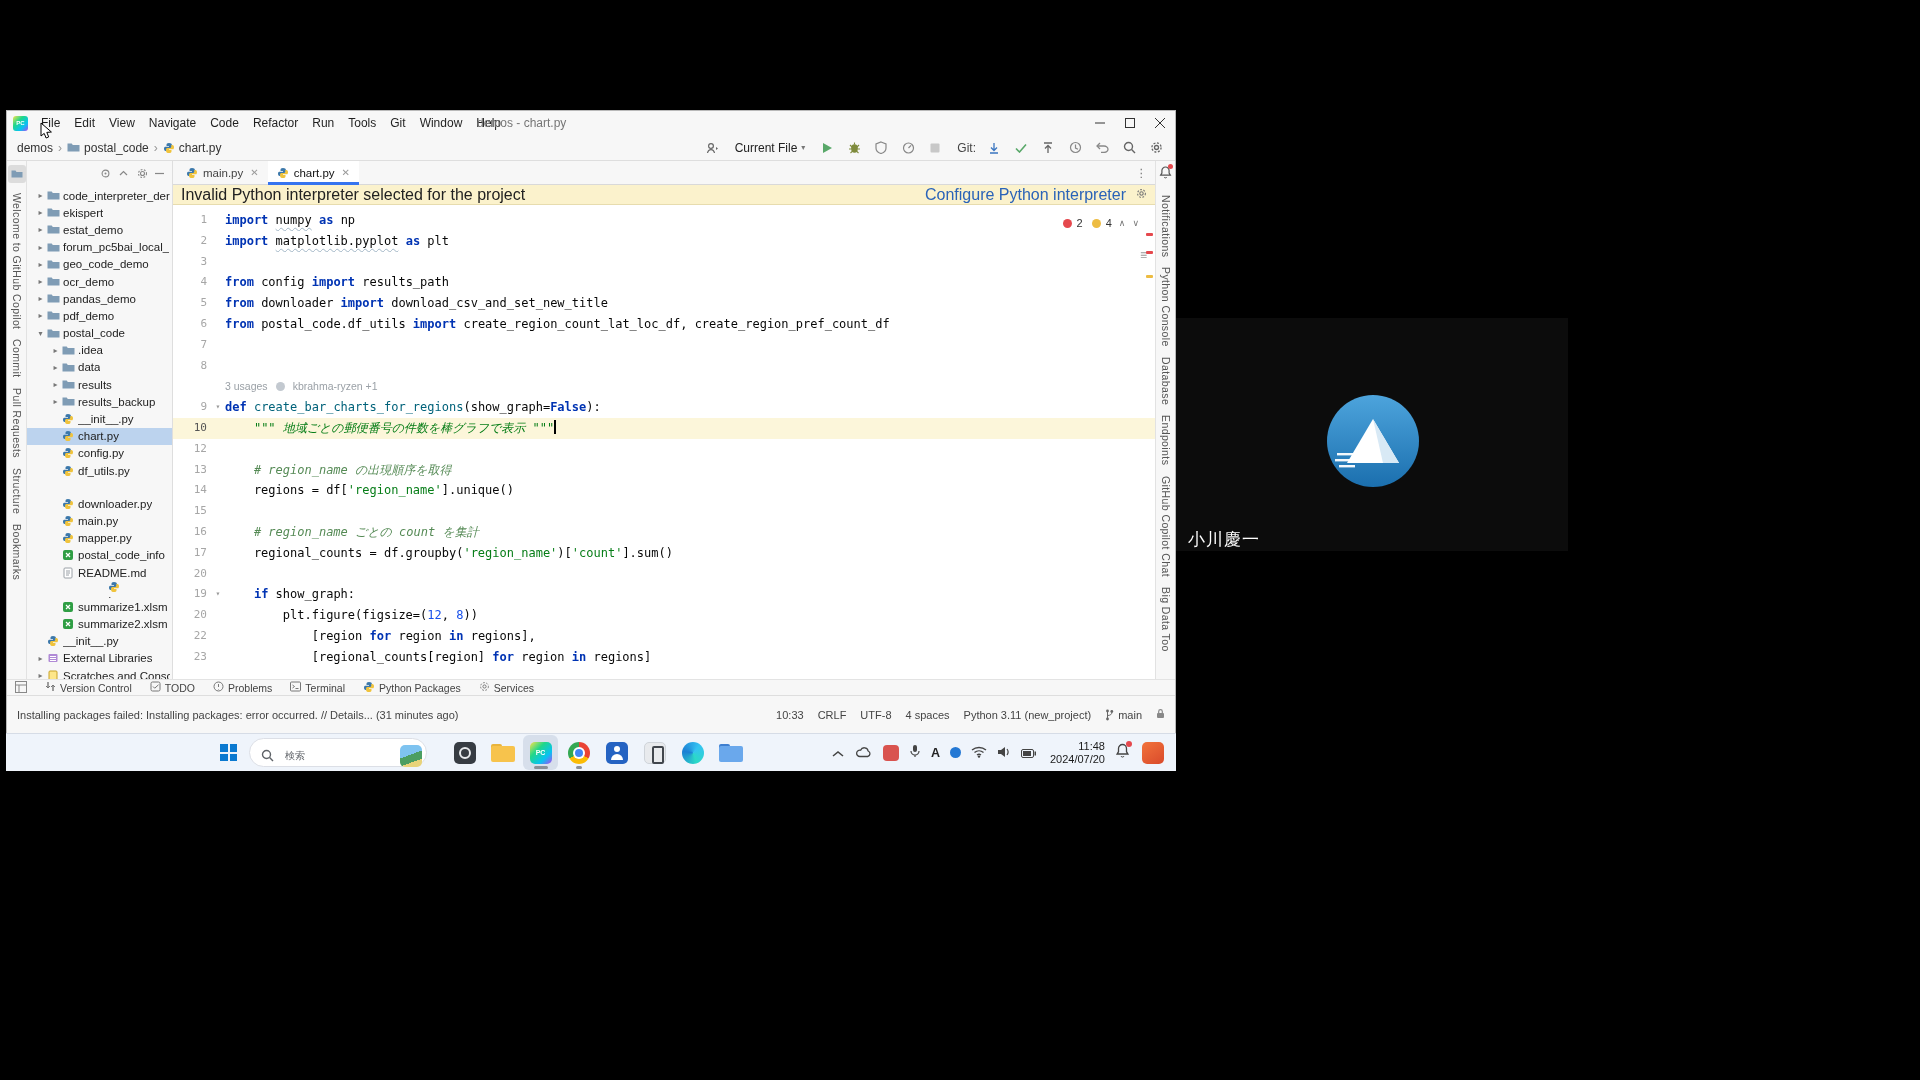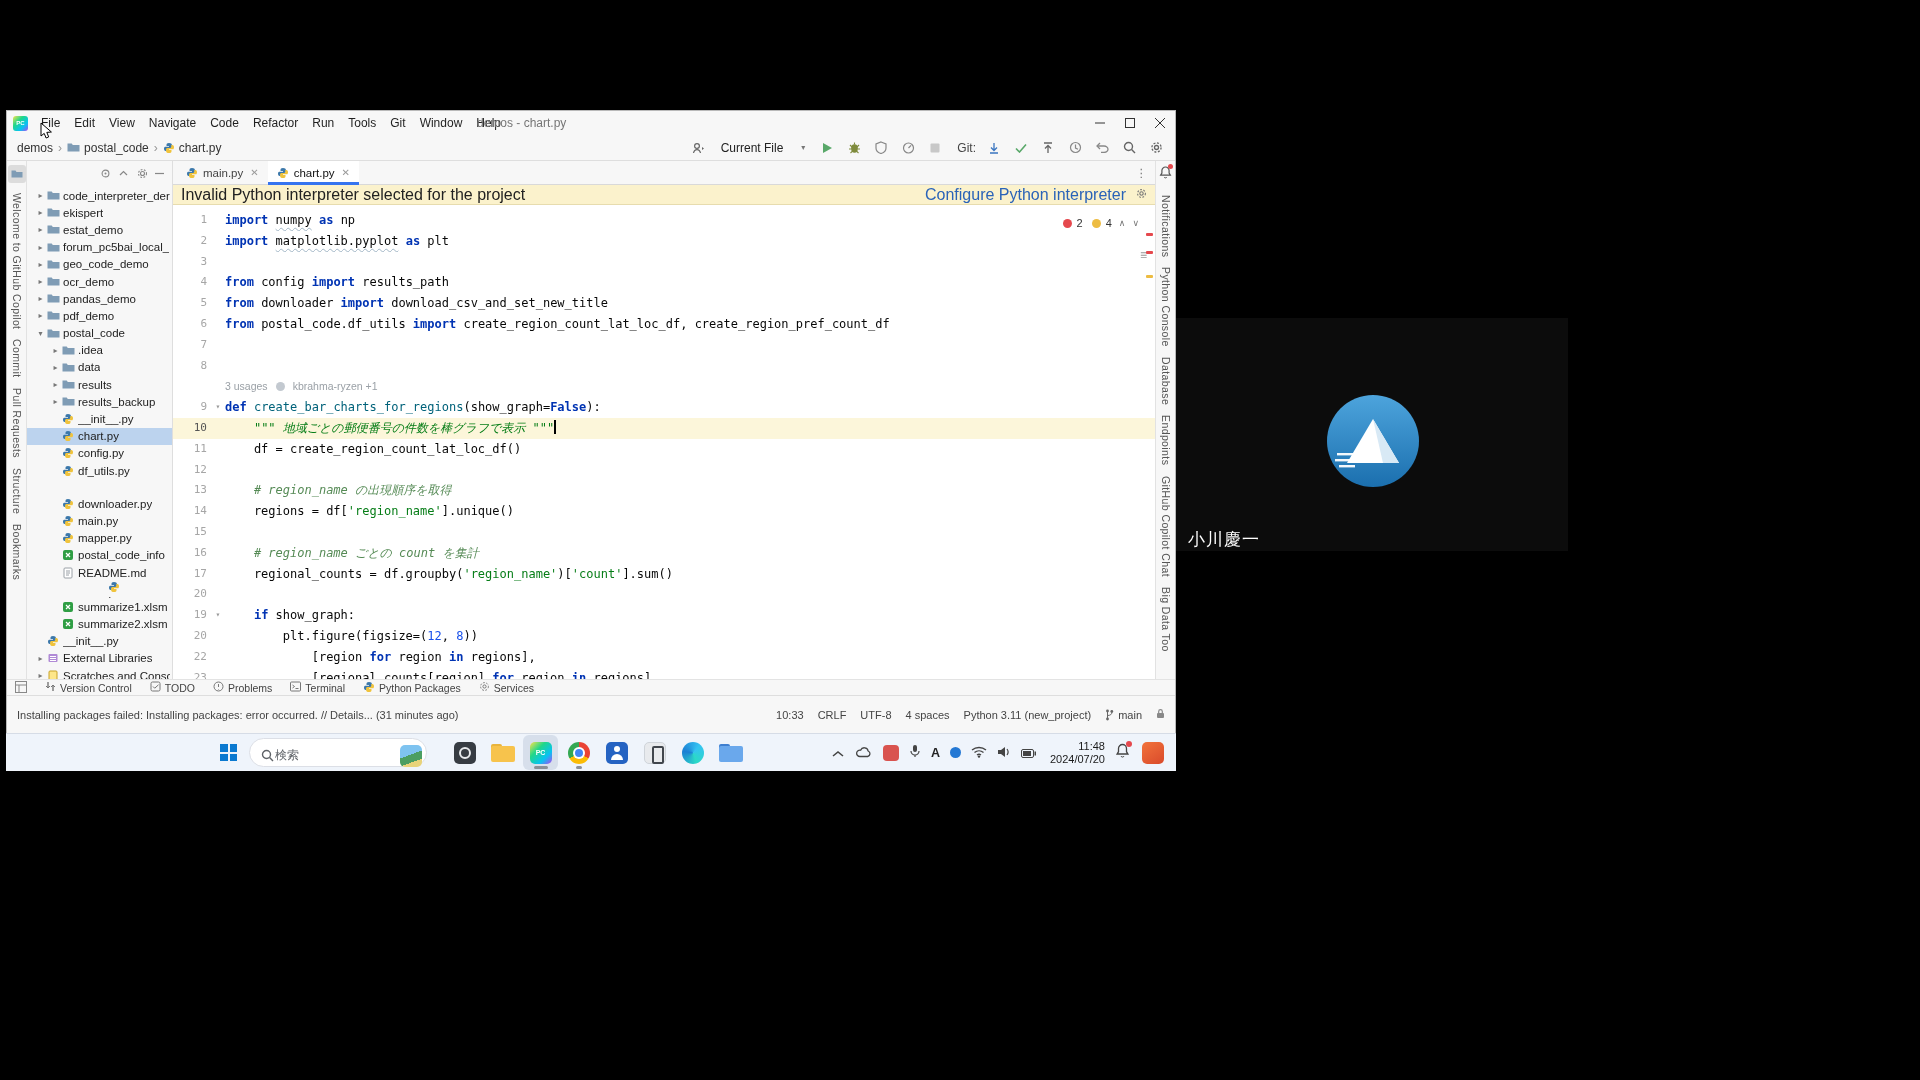--- a/index.html
+++ b/index.html
@@ -22,21 +22,21 @@
   .win-controls{margin-left:auto;display:flex;height:100%}
   .wc{width:30px;height:100%;display:flex;align-items:center;justify-content:center;color:#333}
 
   .toolbar{flex:0 0 26px;background:#f7f7f7;border-bottom:1px solid #dedede;display:flex;align-items:center;padding:0 10px;font-size:12px;color:#333}
   .crumbs{display:flex;align-items:center;gap:5px}
   .crumb{display:flex;align-items:center;gap:4px}
   .crumb-sep{color:#999}
   .ci{display:inline-flex;align-items:center}
   .tool-right{margin-left:auto;display:flex;align-items:center;gap:9px}
   .tb-ic{display:inline-flex;align-items:center;justify-content:center;width:18px;height:18px}
-  .run-config{display:flex;align-items:center;gap:18px;color:#222;padding:2px 4px;border-radius:3px}
+  .run-config{display:flex;align-items:center;gap:4px;color:#222;padding:2px 4px;border-radius:3px}
   .chev-d{font-size:8px;color:#777}
   .git-label{color:#444;margin-left:4px}
 
   .main{flex:1;display:flex;min-height:0}
   .stripe{width:20px;background:#f7f7f7;display:flex;flex-direction:column;align-items:center;padding-top:4px;gap:10px}
   .stripe.left{border-right:1px solid #e2e2e2}
   .stripe.right{border-left:1px solid #e2e2e2}
   .vtext{writing-mode:vertical-rl;font-size:10.5px;color:#555;letter-spacing:.4px;white-space:nowrap}
   .stripe-btn{width:18px;height:18px;border-radius:3px;background:#dcdcdc;display:flex;align-items:center;justify-content:center}
   .bell-wrap{position:relative;margin-bottom:2px}
@@ -98,21 +98,21 @@
 
   .statusbar{flex:0 0 19px;background:#f7f7f7;border-top:1px solid #dedede;display:flex;align-items:center;font-size:11px;color:#444;padding:12px 10px}
   .status-right{margin-left:auto;display:flex;align-items:center;gap:14px}
   .sb-item{display:flex;align-items:center;gap:4px}
 
   
   .taskbar{position:absolute;left:0;bottom:0;width:1170px;height:38px;background:#eff4fb;border-top:1px solid #d6dce6;display:flex;align-items:center;padding:0 8px}
   .tb-left{margin-left:206px;display:flex;align-items:center;gap:12px}
   .start{width:17px;height:17px;display:grid;grid-template-columns:1fr 1fr;grid-template-rows:1fr 1fr;gap:2px}
   .start span{background:#0b79d0}
-  .search-pill{width:178px;height:29px;border-radius:15px;background:#fff;border:1px solid #dcdfe6;display:flex;align-items:center;gap:1px;padding:6px 4px 0 11px;color:#5f6368;font-size:12px}
+  .search-pill{width:178px;height:29px;border-radius:15px;background:#fff;border:1px solid #dcdfe6;display:flex;align-items:center;gap:11px;padding:6px 4px 0 11px;color:#5f6368;font-size:10px}
   .pill-thumb{margin-left:auto;width:22px;height:22px;border-radius:5px;background:linear-gradient(160deg,#7ec3f0 0 45%,#4b9e62 45% 72%,#e8d37a 72%)}
   .tb-apps{display:flex;align-items:center;gap:3px;margin-left:8px}
   .app-slot{width:35px;height:35px;display:flex;align-items:center;justify-content:center;position:relative;border-radius:6px}
   .app-slot.active{background:rgba(70,100,140,.14)}
   .ind{position:absolute;bottom:1px;left:50%;transform:translateX(-50%);height:3px;border-radius:2px;background:#8a9099}
   .ind.wide{width:14px}.ind.dot{width:6px}
   .ic-gallery{width:22px;height:22px;border-radius:5px;background:#373c43;position:relative}
   .ic-gallery::after{content:"";position:absolute;inset:5px;border:2px solid #e8eaed;border-radius:50%}
   .folder-ic{width:24px;height:18px;position:relative}
   .folder-ic::before{content:"";position:absolute;left:0;top:0;width:11px;height:5px;border-radius:2px 2px 0 0;background:var(--flap,#e9b43c)}
@@ -665,25 +665,20 @@
                 </div>
                 <div class="crow">
                   <span class="gut">9</span>
                   <span class="fold">▾</span>
                   <span class="ct"><span class="tk-k">def</span><span class="tk-p"> </span><span class="tk-f">create_bar_charts_for_regions</span><span class="tk-p">(show_graph=</span><span class="tk-k">False</span><span class="tk-p">):</span></span>
                 </div>
                 <div class="crow cur">
                   <span class="gut">10</span>
                   <span class="fold"></span>
                   <span class="ct"><span class="tk-p">    </span><span class="tk-d">""" 地域ごとの郵便番号の件数を棒グラフで表示 """</span><span class="caret"></span></span>
-                </div>
-                <div class="crow">
-                  <span class="gut">11</span>
-                  <span class="fold"></span>
-                  <span class="ct"><span class="tk-p">    df = create_region_count_lat_loc_df()</span></span>
                 </div>
                 <div class="crow">
                   <span class="gut">12</span>
                   <span class="fold"></span>
                   <span class="ct"></span>
                 </div>
                 <div class="crow">
                   <span class="gut">13</span>
                   <span class="fold"></span>
                   <span class="ct"><span class="tk-c">    # region_name の出現順序を取得</span></span>

